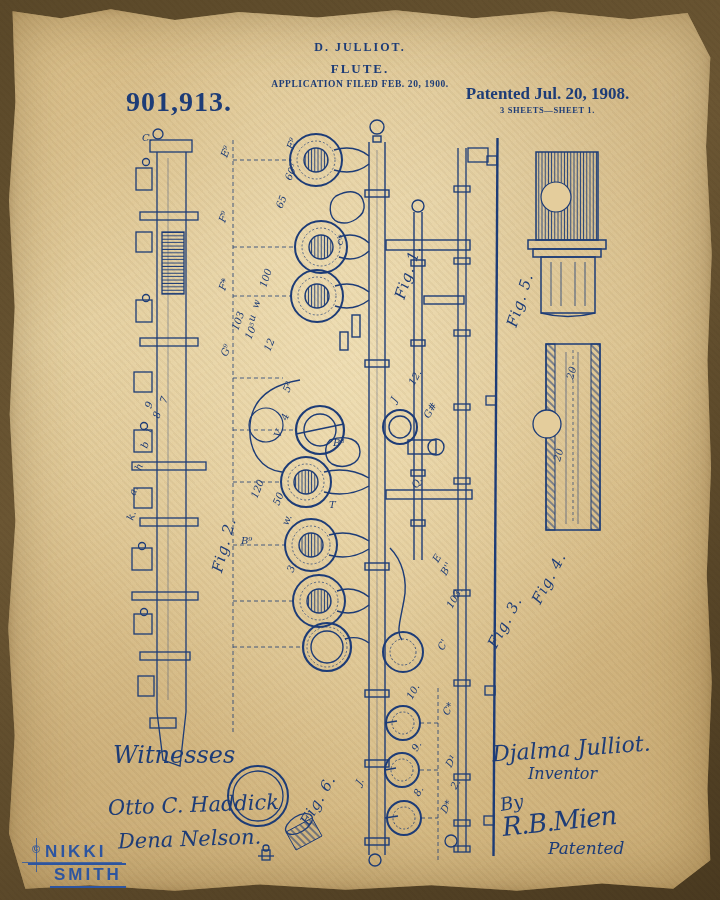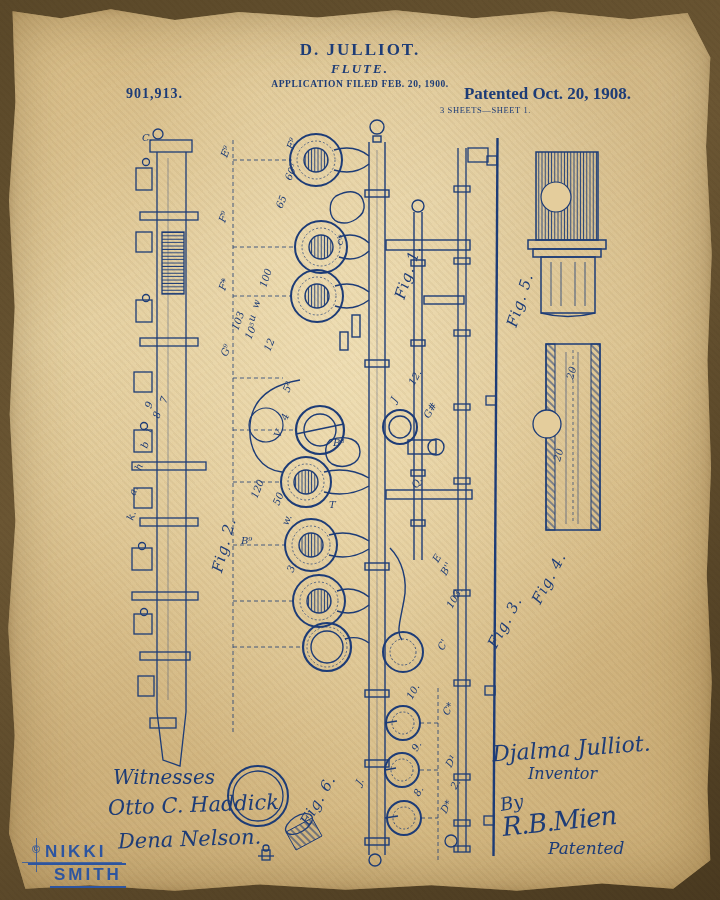--- a/index.html
+++ b/index.html
@@ -24,26 +24,26 @@
       linear-gradient(160deg,#dfc692,#ead7a9 30%,#e3cc9a 55%,#d9bf8a 80%,#cdb079);
     box-shadow: inset 0 0 70px rgba(110,80,35,.55), inset 0 0 14px rgba(80,55,20,.5);
     clip-path: polygon(1.2% .8%,8% 1.6%,15% .6%,24% 1.8%,33% .9%,44% 1.5%,55% .7%,66% 1.6%,77% .8%,88% 1.7%,96% 1%,99.2% 6%,98.6% 16%,99.4% 28%,98.8% 40%,99.3% 52%,98.7% 64%,99.4% 76%,98.8% 88%,99.2% 96%,94% 99.2%,84% 98.6%,72% 99.4%,60% 98.8%,48% 99.3%,36% 98.7%,24% 99.4%,12% 98.8%,3% 99.2%,.7% 93%,1.5% 82%,.6% 70%,1.6% 58%,.8% 46%,1.5% 34%,.7% 22%,1.6% 11%);
   }
   .grain{position:absolute;inset:0;pointer-events:none;
     background:repeating-linear-gradient(47deg,rgba(120,90,40,.05) 0 2px,rgba(0,0,0,0) 2px 5px),
                repeating-linear-gradient(-33deg,rgba(255,240,200,.05) 0 3px,rgba(0,0,0,0) 3px 7px);
     mix-blend-mode:multiply;}
   .txt{position:absolute;color:var(--ink);white-space:nowrap;}
   .center{left:0;width:720px;text-align:center;}
-  .t-name{top:40px;font-size:17px;font-weight:bold;letter-spacing:2px;}
-  .t-title{top:61px;font-size:13px;font-weight:bold;letter-spacing:2px;font-style:italic;}
+  .t-name{top:40px;font-size:12px;font-weight:bold;letter-spacing:2px;}
+  .t-title{top:61px;font-size:13px;font-weight:bold;letter-spacing:2px;}
   .t-appl{top:79px;font-size:9.5px;font-weight:bold;letter-spacing:.6px;}
-  .t-patnum{left:126px;top:86px;font-size:14px;font-weight:bold;letter-spacing:1px;text-align:right;}
+  .t-patnum{left:126px;top:86px;font-size:28px;font-weight:bold;letter-spacing:1px;text-align:right;}
   .t-patented{left:440px;top:84px;width:215px;text-align:center;font-size:17px;font-weight:bold;}
-  .t-sheets{left:440px;top:105px;width:215px;font-size:8.5px;font-weight:normal;letter-spacing:.6px;}
+  .t-sheets{left:440px;top:105px;width:215px;text-align:center;font-size:8.5px;font-weight:bold;letter-spacing:.6px;}
   .script{font-family:"DejaVu Serif",serif;font-style:italic;color:var(--ink);}
   .fig-label{position:absolute;font-family:"DejaVu Serif",serif;font-style:italic;font-size:15px;
     color:var(--ink);transform:translate(-50%,-50%) rotate(var(--r,0deg));letter-spacing:1px;white-space:nowrap;}
   .sig{position:absolute;white-space:nowrap;}
   .wm{position:absolute;left:28px;top:814px;color:var(--watermark);
     font-family:"Liberation Sans",sans-serif;font-weight:bold;margin-top:28px;}
   .wm .row1{font-size:17px;letter-spacing:3px;border-bottom:2.5px solid var(--watermark);padding:0 6px 1px 4px;}
   .wm .row2{font-size:17px;letter-spacing:3px;border-bottom:2.5px solid var(--watermark);margin-left:22px;padding:0 4px 1px 4px;display:inline-block;}
   .wm .copy{font-size:11px;vertical-align:4px;margin-right:2px;}
   .wm .tick{position:absolute;background:var(--watermark);opacity:.8;}
@@ -53,21 +53,21 @@
 </head>
 <body>
 
 <div class="paper"></div>
 <div class="grain"></div>
 
 <div class="txt center t-name">D. JULLIOT.</div>
 <div class="txt center t-title">FLUTE.</div>
 <div class="txt center t-appl">APPLICATION FILED FEB. 20, 1900.</div>
 <div class="txt t-patnum">901,913.</div>
-<div class="txt t-patented">Patented Oct. 20, 1908.</div>
+<div class="txt t-patented">Patented Jul. 20, 1908.</div>
 <div class="txt t-sheets">3 SHEETS—SHEET 1.</div>
 
 <svg class="drawing" width="720" height="900" viewBox="0 0 720 900">
   <defs>
     <pattern id="vhatch" width="3.2" height="6" patternUnits="userSpaceOnUse">
       <line x1="1.2" y1="0" x2="1.2" y2="6" stroke="#1d3c77" stroke-width="1"></line>
     </pattern>
     <pattern id="hhatch" width="6" height="3.4" patternUnits="userSpaceOnUse">
       <line x1="0" y1="1.2" x2="6" y2="1.2" stroke="#1d3c77" stroke-width="1"></line>
     </pattern>
@@ -346,21 +346,21 @@
     </g>
 </svg>
 
 <div class="fig-label" style="left:408px;top:272px;--r:-72deg">Fig. 1.</div>
 <div class="fig-label" style="left:224px;top:545px;--r:-75deg">Fig. 2.</div>
 <div class="fig-label" style="left:505px;top:622px;--r:-62deg">Fig. 3.</div>
 <div class="fig-label" style="left:549px;top:578px;--r:-62deg">Fig. 4.</div>
 <div class="fig-label" style="left:520px;top:300px;--r:-72deg">Fig. 5.</div>
 <div class="fig-label" style="left:318px;top:800px;--r:-60deg">Fig. 6.</div>
 
-<div class="sig script" style="left:113px;top:765px;font-size:20px">Witnesses</div>
+<div class="sig script" style="left:113px;top:741px;font-size:24px">Witnesses</div>
 <div class="sig script" style="left:108px;top:793px;font-size:21px;transform:rotate(-2deg)">Otto C. Haddick</div>
 <div class="sig script" style="left:118px;top:827px;font-size:21px;transform:rotate(-2deg)">Dena Nelson.</div>
 
 <div class="sig script" style="left:492px;top:736px;font-size:22px;transform:rotate(-4deg)">Djalma Julliot.</div>
 <div class="sig script" style="left:528px;top:764px;font-size:16px">Inventor</div>
 <div class="sig script" style="left:500px;top:792px;font-size:18px;transform:rotate(-10deg)">By</div>
 <div class="sig script" style="left:502px;top:806px;font-size:26px;transform:rotate(-6deg);letter-spacing:-1px">R.B.Mien</div>
 <div class="sig script" style="left:548px;top:838px;font-size:17px">Patented</div>
 
 <div class="wm">

